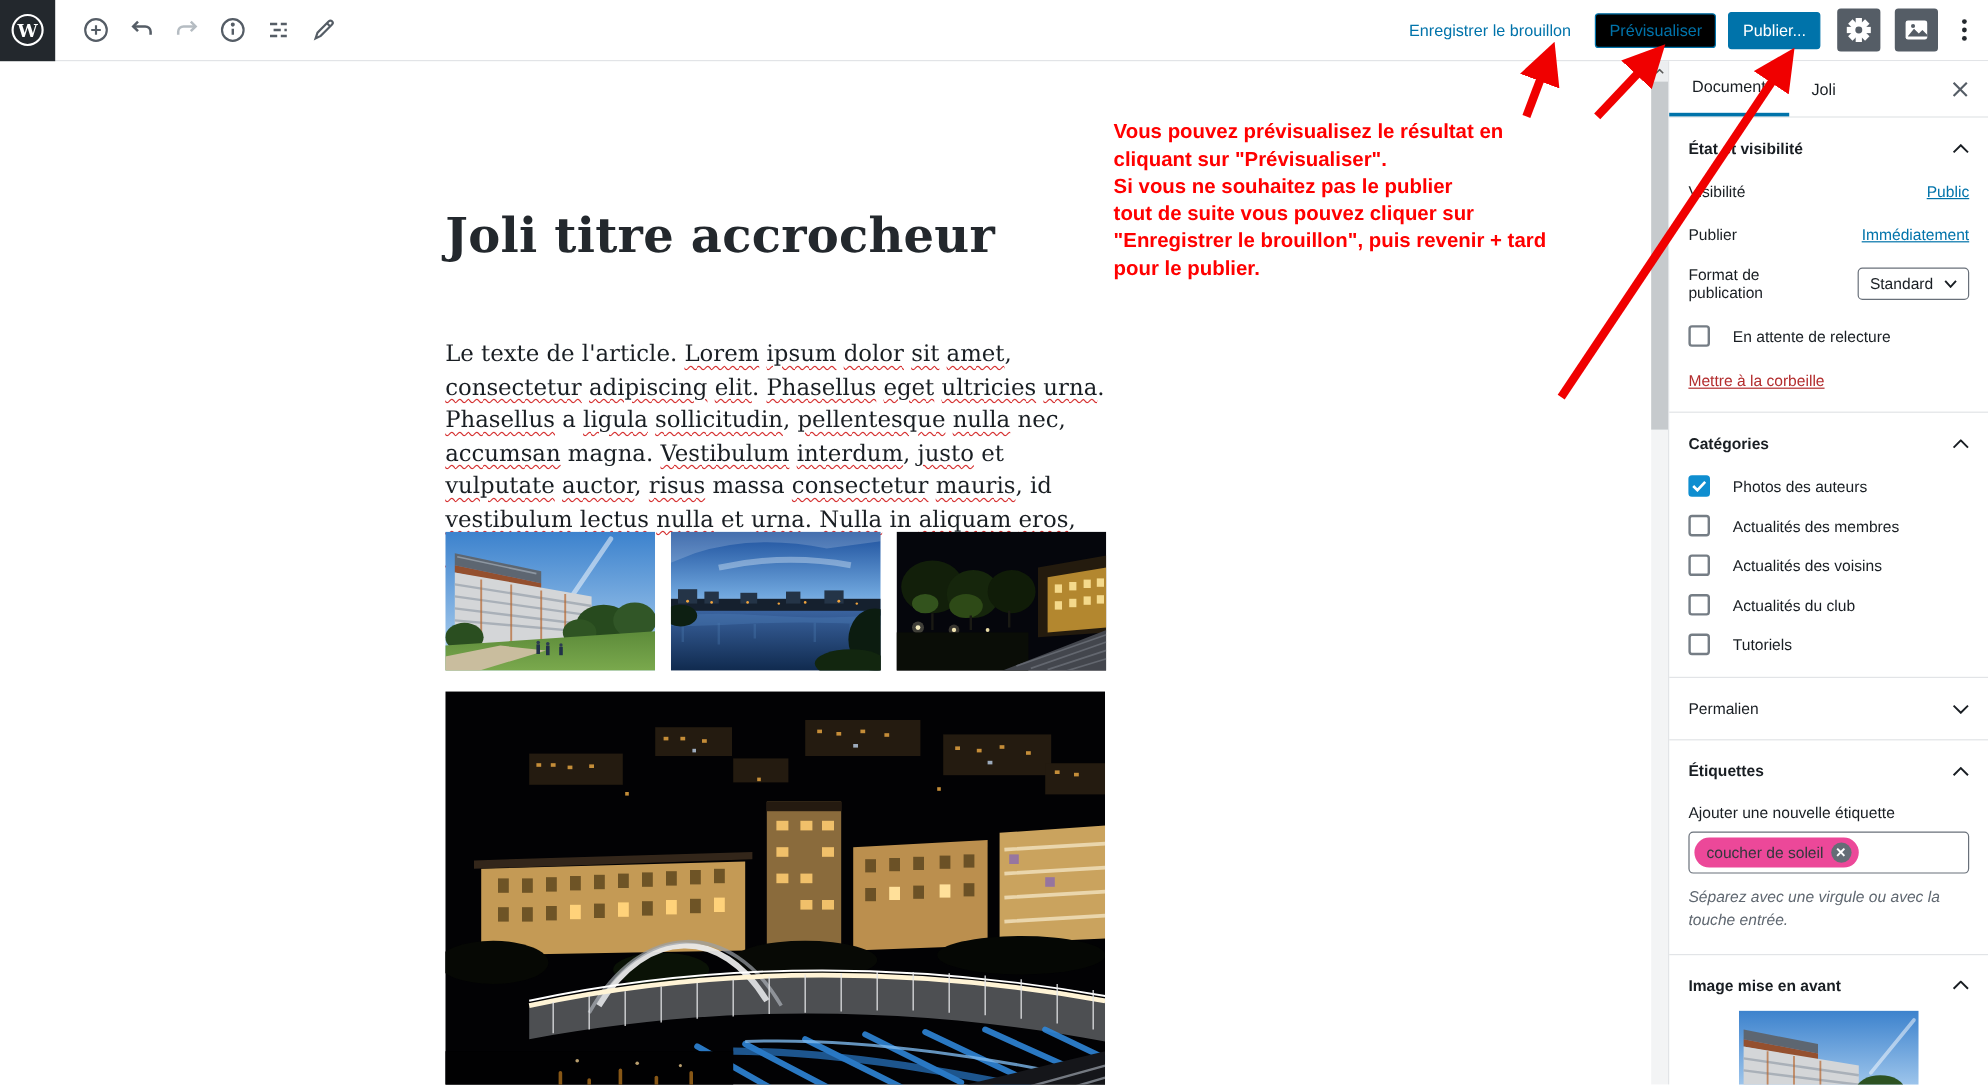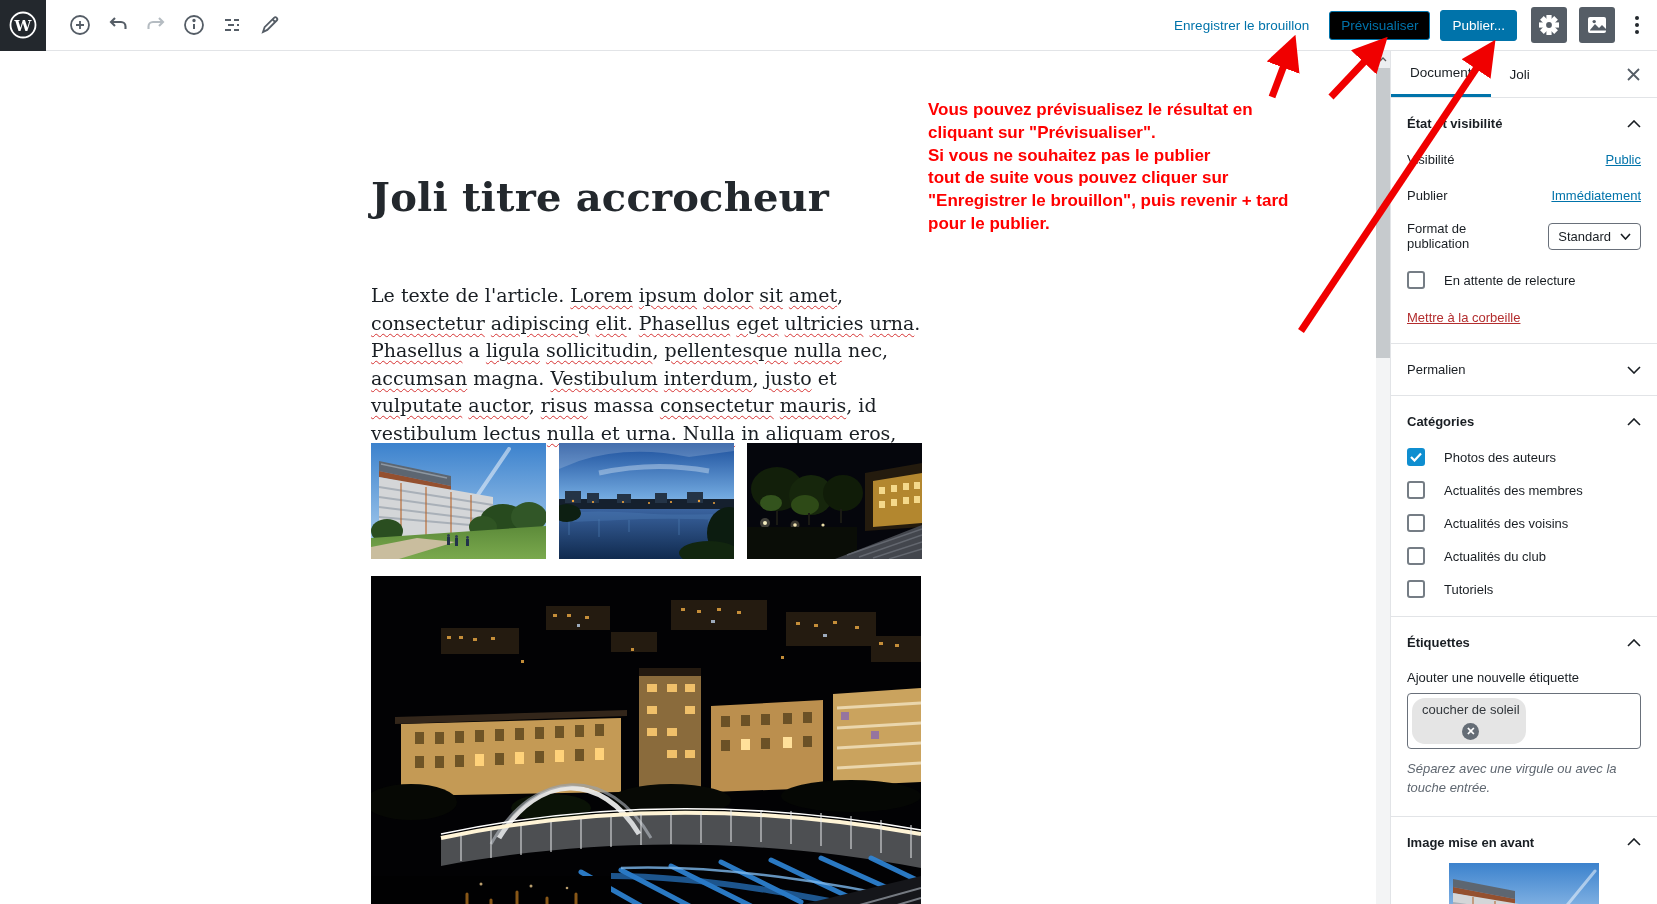--- a/index.html
+++ b/index.html
@@ -67,22 +67,22 @@
   .cbrow { display:flex; align-items:center; gap:19px; margin-top:20px; cursor:pointer; }
   .cb { width:18px; height:18px; border:2px solid #757d85; border-radius:3px; background:#fff; flex:0 0 auto;
         display:flex; align-items:center; justify-content:center; }
   .cb.checked { background:#0f8ed0; border-color:#0f8ed0; }
   .trash { display:inline-block; margin-top:21px; color:#b32d2e; text-decoration:underline; cursor:pointer; }
   .cat-list .cbrow { margin-top:15px; }
   .cat-list .cbrow:first-child { margin-top:19px; }
   .tag-label { margin-top:20px; color:#191e23; }
   .tag-box { margin-top:8px; border:1px solid #69707a; border-radius:4px; background:#fff; padding:4px; min-height:35px;
              display:flex; align-items:center; }
-  .tag-pill { background:#e5e5e5; border-radius:13px; padding:4px 6px 4px 10px; display:inline-flex; align-items:center;
-              gap:6px; font-size:13px; color:#32373c;flex-direction:column; }
+  .tag-pill { background:#ec4899; border-radius:13px; padding:4px 6px 4px 10px; display:inline-flex; align-items:center;
+              gap:6px; font-size:13px; color:#32373c; }
   .tag-x { width:17px; height:17px; border-radius:50%; background:#656d76; color:#fff; display:flex; align-items:center;
            justify-content:center; font-size:11px; font-weight:700; cursor:pointer; }
   .tag-help { margin-top:11px; font-style:italic; color:#5f6770; line-height:1.45; }
   .feat-thumb { margin:13px auto 0; width:150px; height:70px; overflow:hidden; display:block; }
 </style>
 </head>
 <body>
 
 <div class="page">
 
@@ -523,31 +523,20 @@
       </div>
       <div class="cbrow">
         <span class="cb"></span>
         <span>En attente de relecture</span>
       </div>
       <a class="trash">Mettre à la corbeille</a>
     </div>
 
     <div class="panel">
       <div class="panel-head">
-        <span class="pt" style="font-weight:400;">Permalien</span>
-        <span class="chev">
-          <svg width="14" height="8" viewBox="0 0 14 8">
-              <path d="M1 1 L7 7 L13 1"></path>
-            </svg>
-        </span>
-      </div>
-    </div>
-
-    <div class="panel">
-      <div class="panel-head">
         <span class="pt">Catégories</span>
         <span class="chev">
           <svg width="14" height="8" viewBox="0 0 14 8">
               <path d="M1 7 L7 1 L13 7"></path>
             </svg>
         </span>
       </div>
       <div class="cat-list" id="cat-list">
           <div class="cbrow">
             <span class="cb checked">
@@ -571,20 +560,31 @@
           </div>
           <div class="cbrow">
             <span class="cb"></span>
             <span>Tutoriels</span>
           </div>
         </div>
     </div>
 
     <div class="panel">
       <div class="panel-head">
+        <span class="pt" style="font-weight:400;">Permalien</span>
+        <span class="chev">
+          <svg width="14" height="8" viewBox="0 0 14 8">
+              <path d="M1 1 L7 7 L13 1"></path>
+            </svg>
+        </span>
+      </div>
+    </div>
+
+    <div class="panel">
+      <div class="panel-head">
         <span class="pt">Étiquettes</span>
         <span class="chev">
           <svg width="14" height="8" viewBox="0 0 14 8">
               <path d="M1 7 L7 1 L13 7"></path>
             </svg>
         </span>
       </div>
       <div class="tag-label">Ajouter une nouvelle étiquette</div>
       <div class="tag-box">
         <span class="tag-pill">

